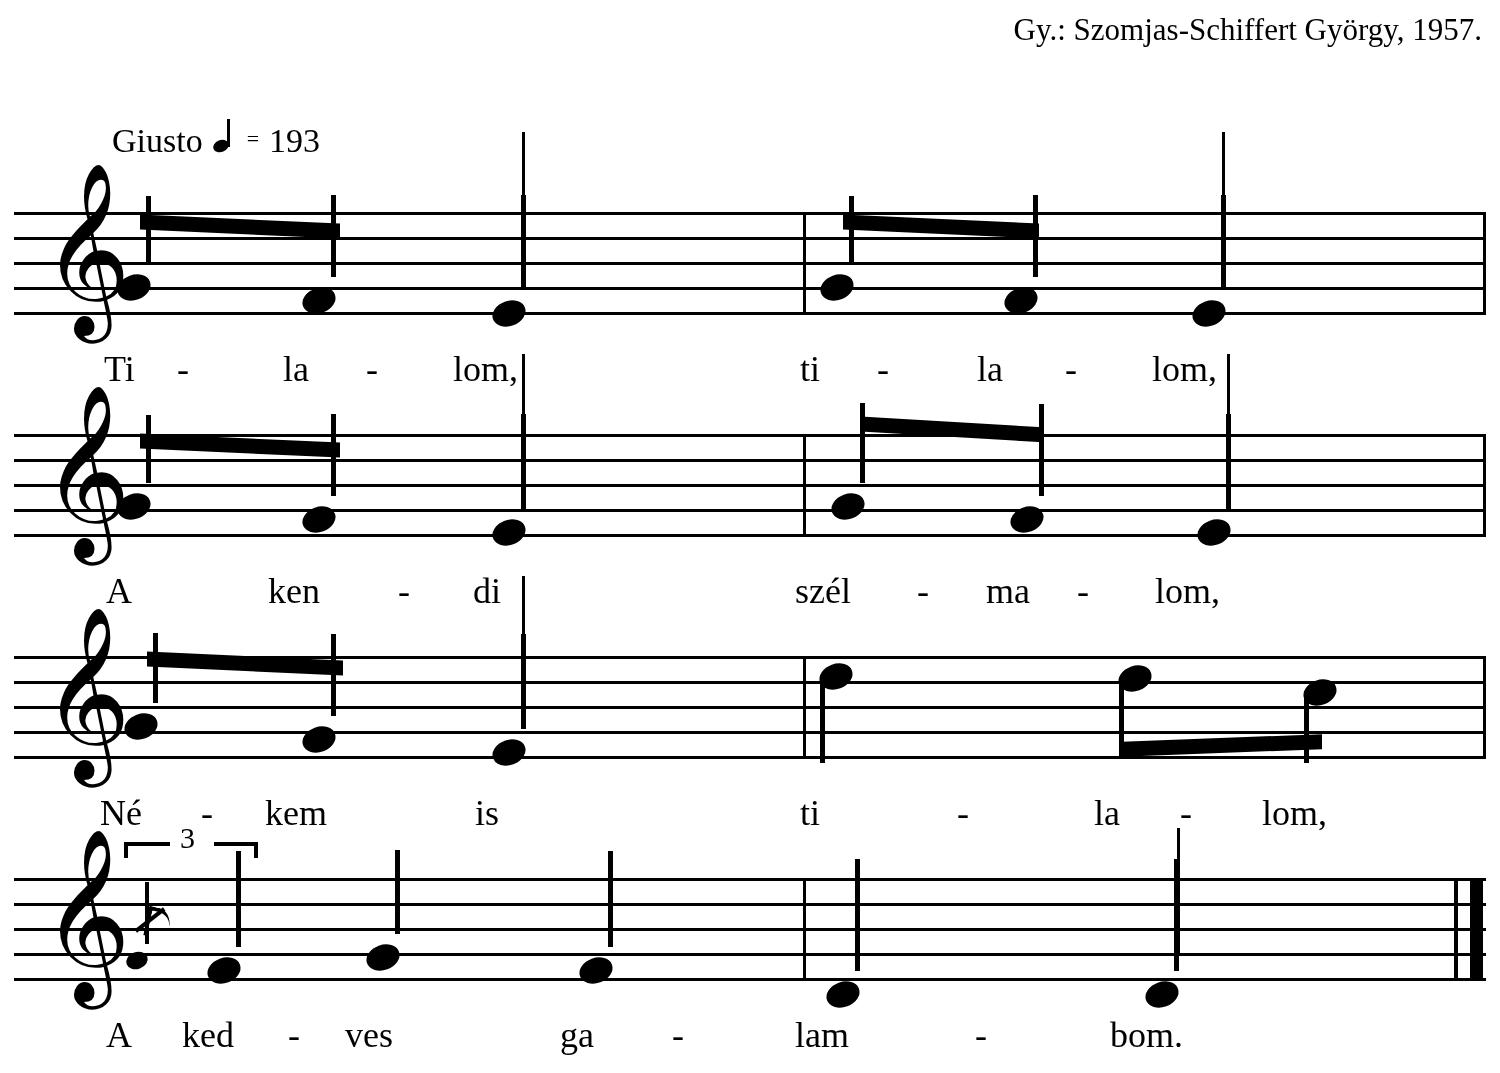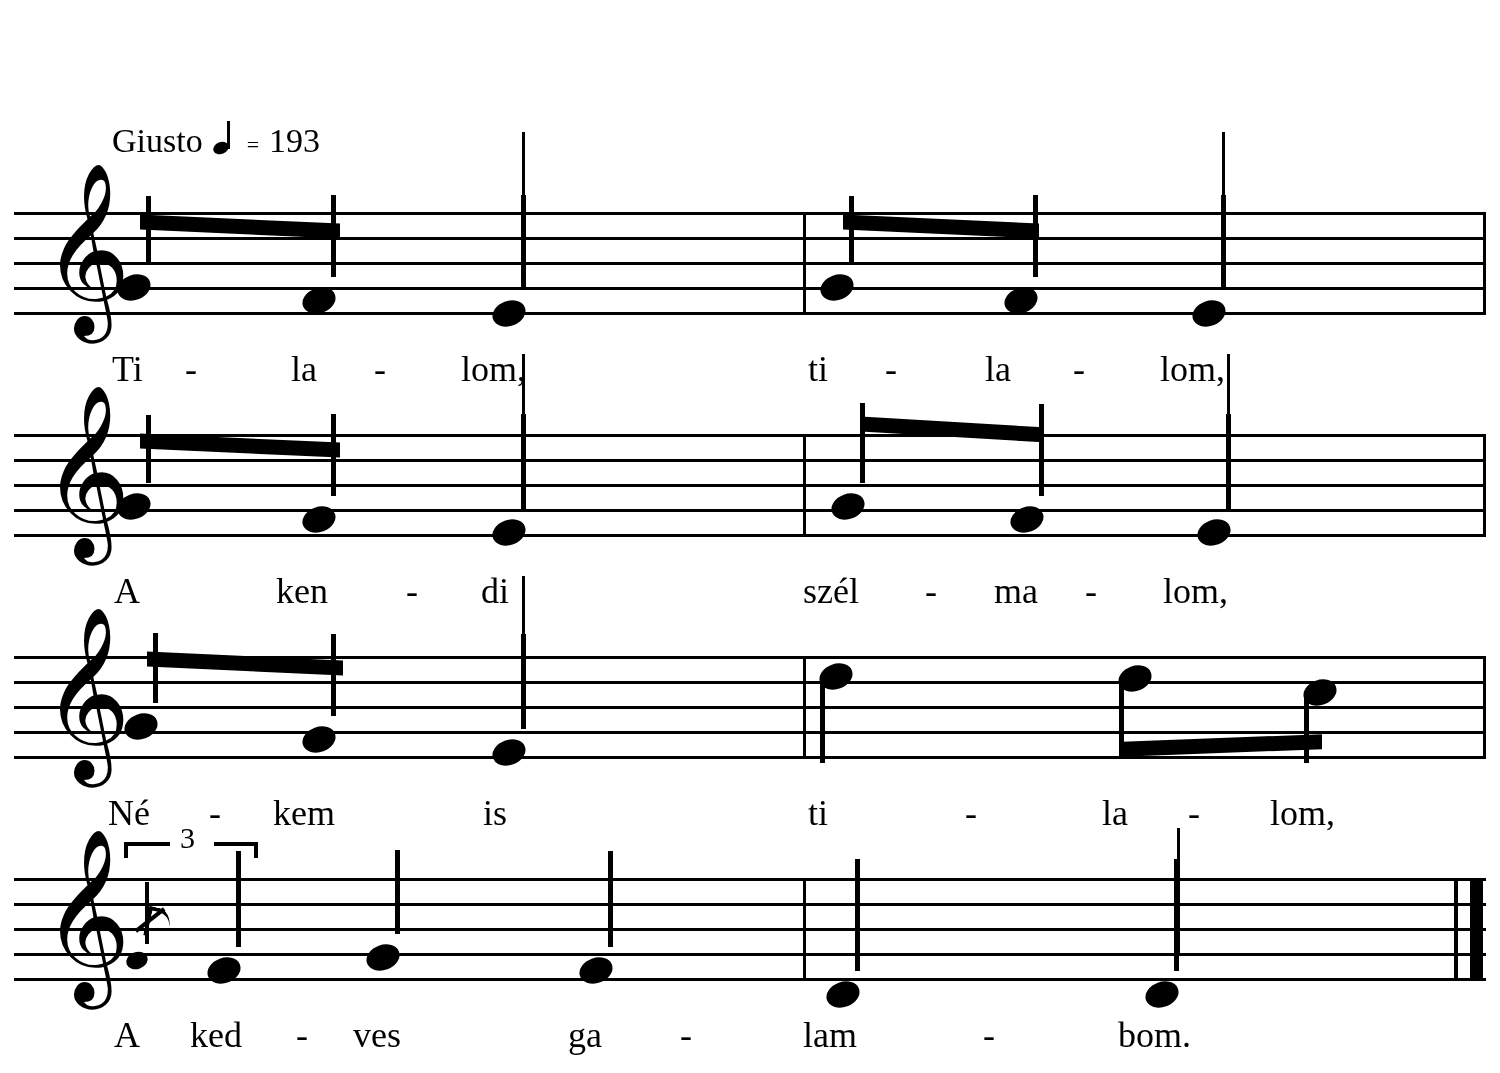--- a/index.html
+++ b/index.html
@@ -23,21 +23,21 @@
     font-size: 31px;
     line-height: 1.42;
     white-space: nowrap;
   }
   .tempo {
     position: absolute;
     left: 112px;
     top: 122px;
     font-size: 34px;
     display: flex;
-    align-items: center;
+    align-items: flex-start;
     gap: 10px;
   }
   .tempo .note-glyph {
     position: relative;
     display: inline-block;
     width: 26px;
     height: 34px;
   }
   .tempo .note-glyph .head {
     position: absolute;
@@ -200,34 +200,35 @@
   }
   .tuplet .num {
     position: absolute;
     top: -21px;
     font-size: 30px;
     font-family: "Liberation Serif", serif;
   }
 
   .lyric-row {
     position: absolute;
-    left: 8px;
+    left: 0;
     width: 1212px;
     height: 44px;
     font-size: 36px;
   }
   .lyric-row span.syl {
     position: absolute;
     white-space: nowrap;
   }
 </style>
 </head>
 <body>
 
 <div class="attribution">
+  <div>Gy.: Szomjas-Schiffert György, 1957.</div>
 </div>
 
 <div class="tempo">
   <span>Giusto</span>
   <span class="note-glyph">
     <span class="head"></span>
       <span class="stem"></span>
   </span>
   <span class="eq">=</span>
   <span>193</span>

